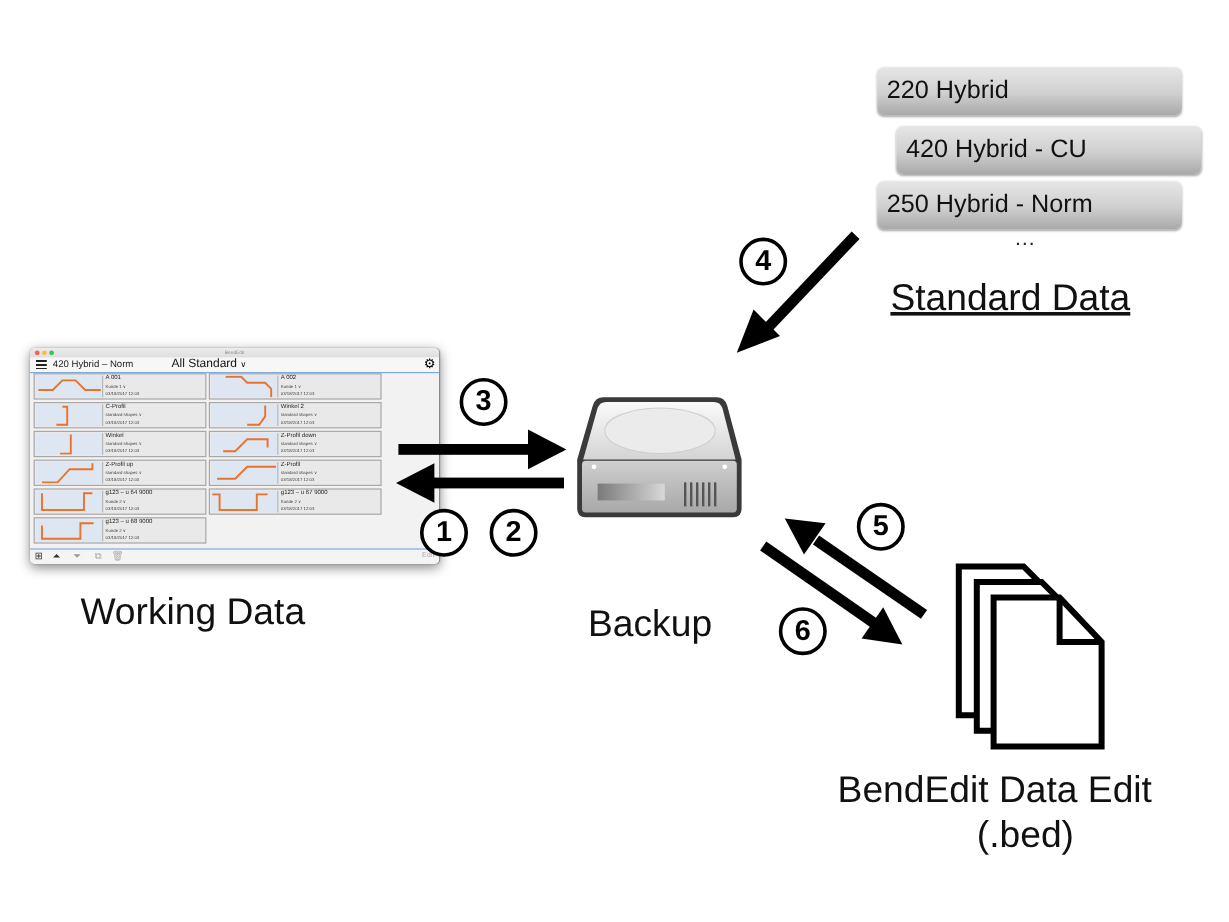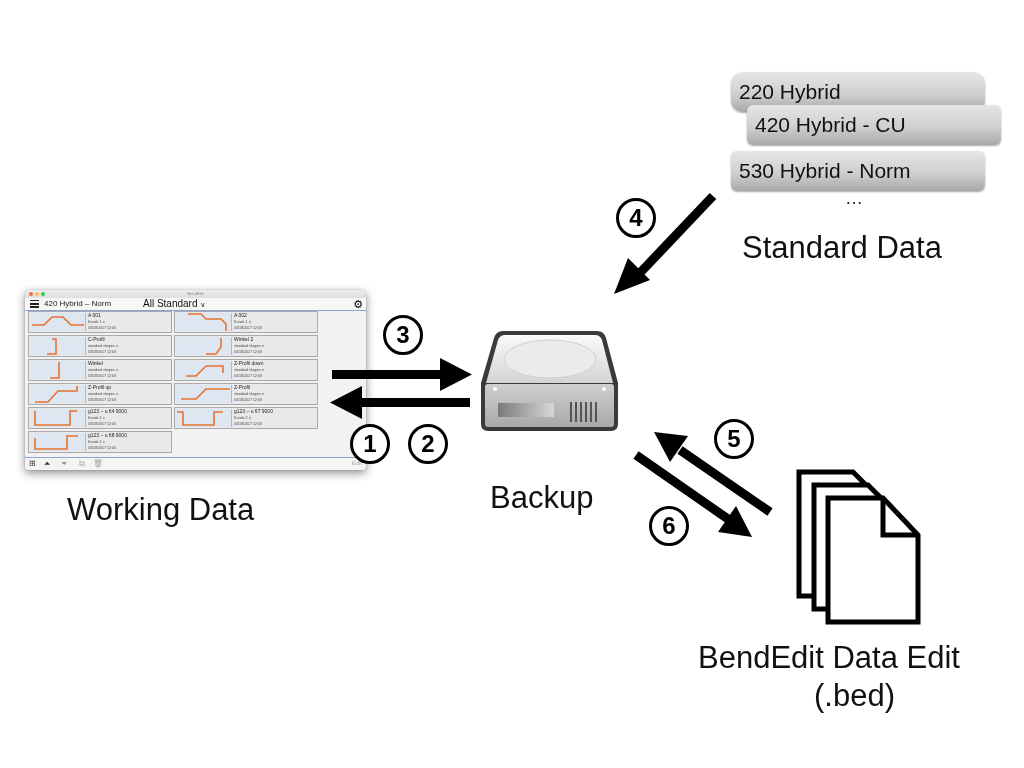--- a/index.html
+++ b/index.html
@@ -54,25 +54,25 @@
   
   .num {
     position: absolute; width: 40px; height: 40px; border: 3px solid #000; border-radius: 50%;
     box-sizing: border-box; text-align: center; line-height: 34px; font-size: 24px; font-weight: bold;
     background: #fff;
   }
 </style>
 </head>
 <body>
 
-<div class="pill" style="top:72px;border-radius:12px;">220 Hybrid</div>
+<div class="pill" style="top:56px;">220 Hybrid</div>
 <div class="pill" style="top:105px;margin-left:16px;">420 Hybrid - CU</div>
-<div class="pill" style="top:151px;">530 Hybrid - Norm</div>
+<div class="pill" style="top:151px;">250 Hybrid - Norm</div>
 <div class="ellipsis">…</div>
-<div class="label-big" style="left:742px; top:230px;">Standard Data</div>
+<div class="label-big" style="left:742px; top:230px;text-decoration:underline;">Standard Data</div>
 
 <div class="win">
   <div class="titlebar">
     <span class="tl" style="left:4px;background:#fc605c;"></span>
     <span class="tl" style="left:10px;background:#fdbc40;"></span>
     <span class="tl" style="left:16px;background:#34c84a;"></span>
     <div class="wtitle">BendEdit</div>
   </div>
   <div class="toolbar">
     <span class="menu-icon"></span>
@@ -270,15 +270,15 @@
   </g>
 </svg>
 
 <div class="num" style="left:383px; top:315px;">3</div>
 <div class="num" style="left:350px; top:424px;">1</div>
 <div class="num" style="left:408px; top:424px;">2</div>
 <div class="num" style="left:616px; top:198px;">4</div>
 <div class="num" style="left:714px; top:419px;">5</div>
 <div class="num" style="left:649px; top:506px;">6</div>
 
-<div class="label-big" style="left:490px; top:480px;">Backup</div>
+<div class="label-big" style="left:490px; top:502px;">Backup</div>
 <div class="label-big" style="left:698px; top:640px;">BendEdit Data Edit</div>
 <div class="label-big" style="left:814px; top:678px;">(.bed)</div>
 
 </body></html>

